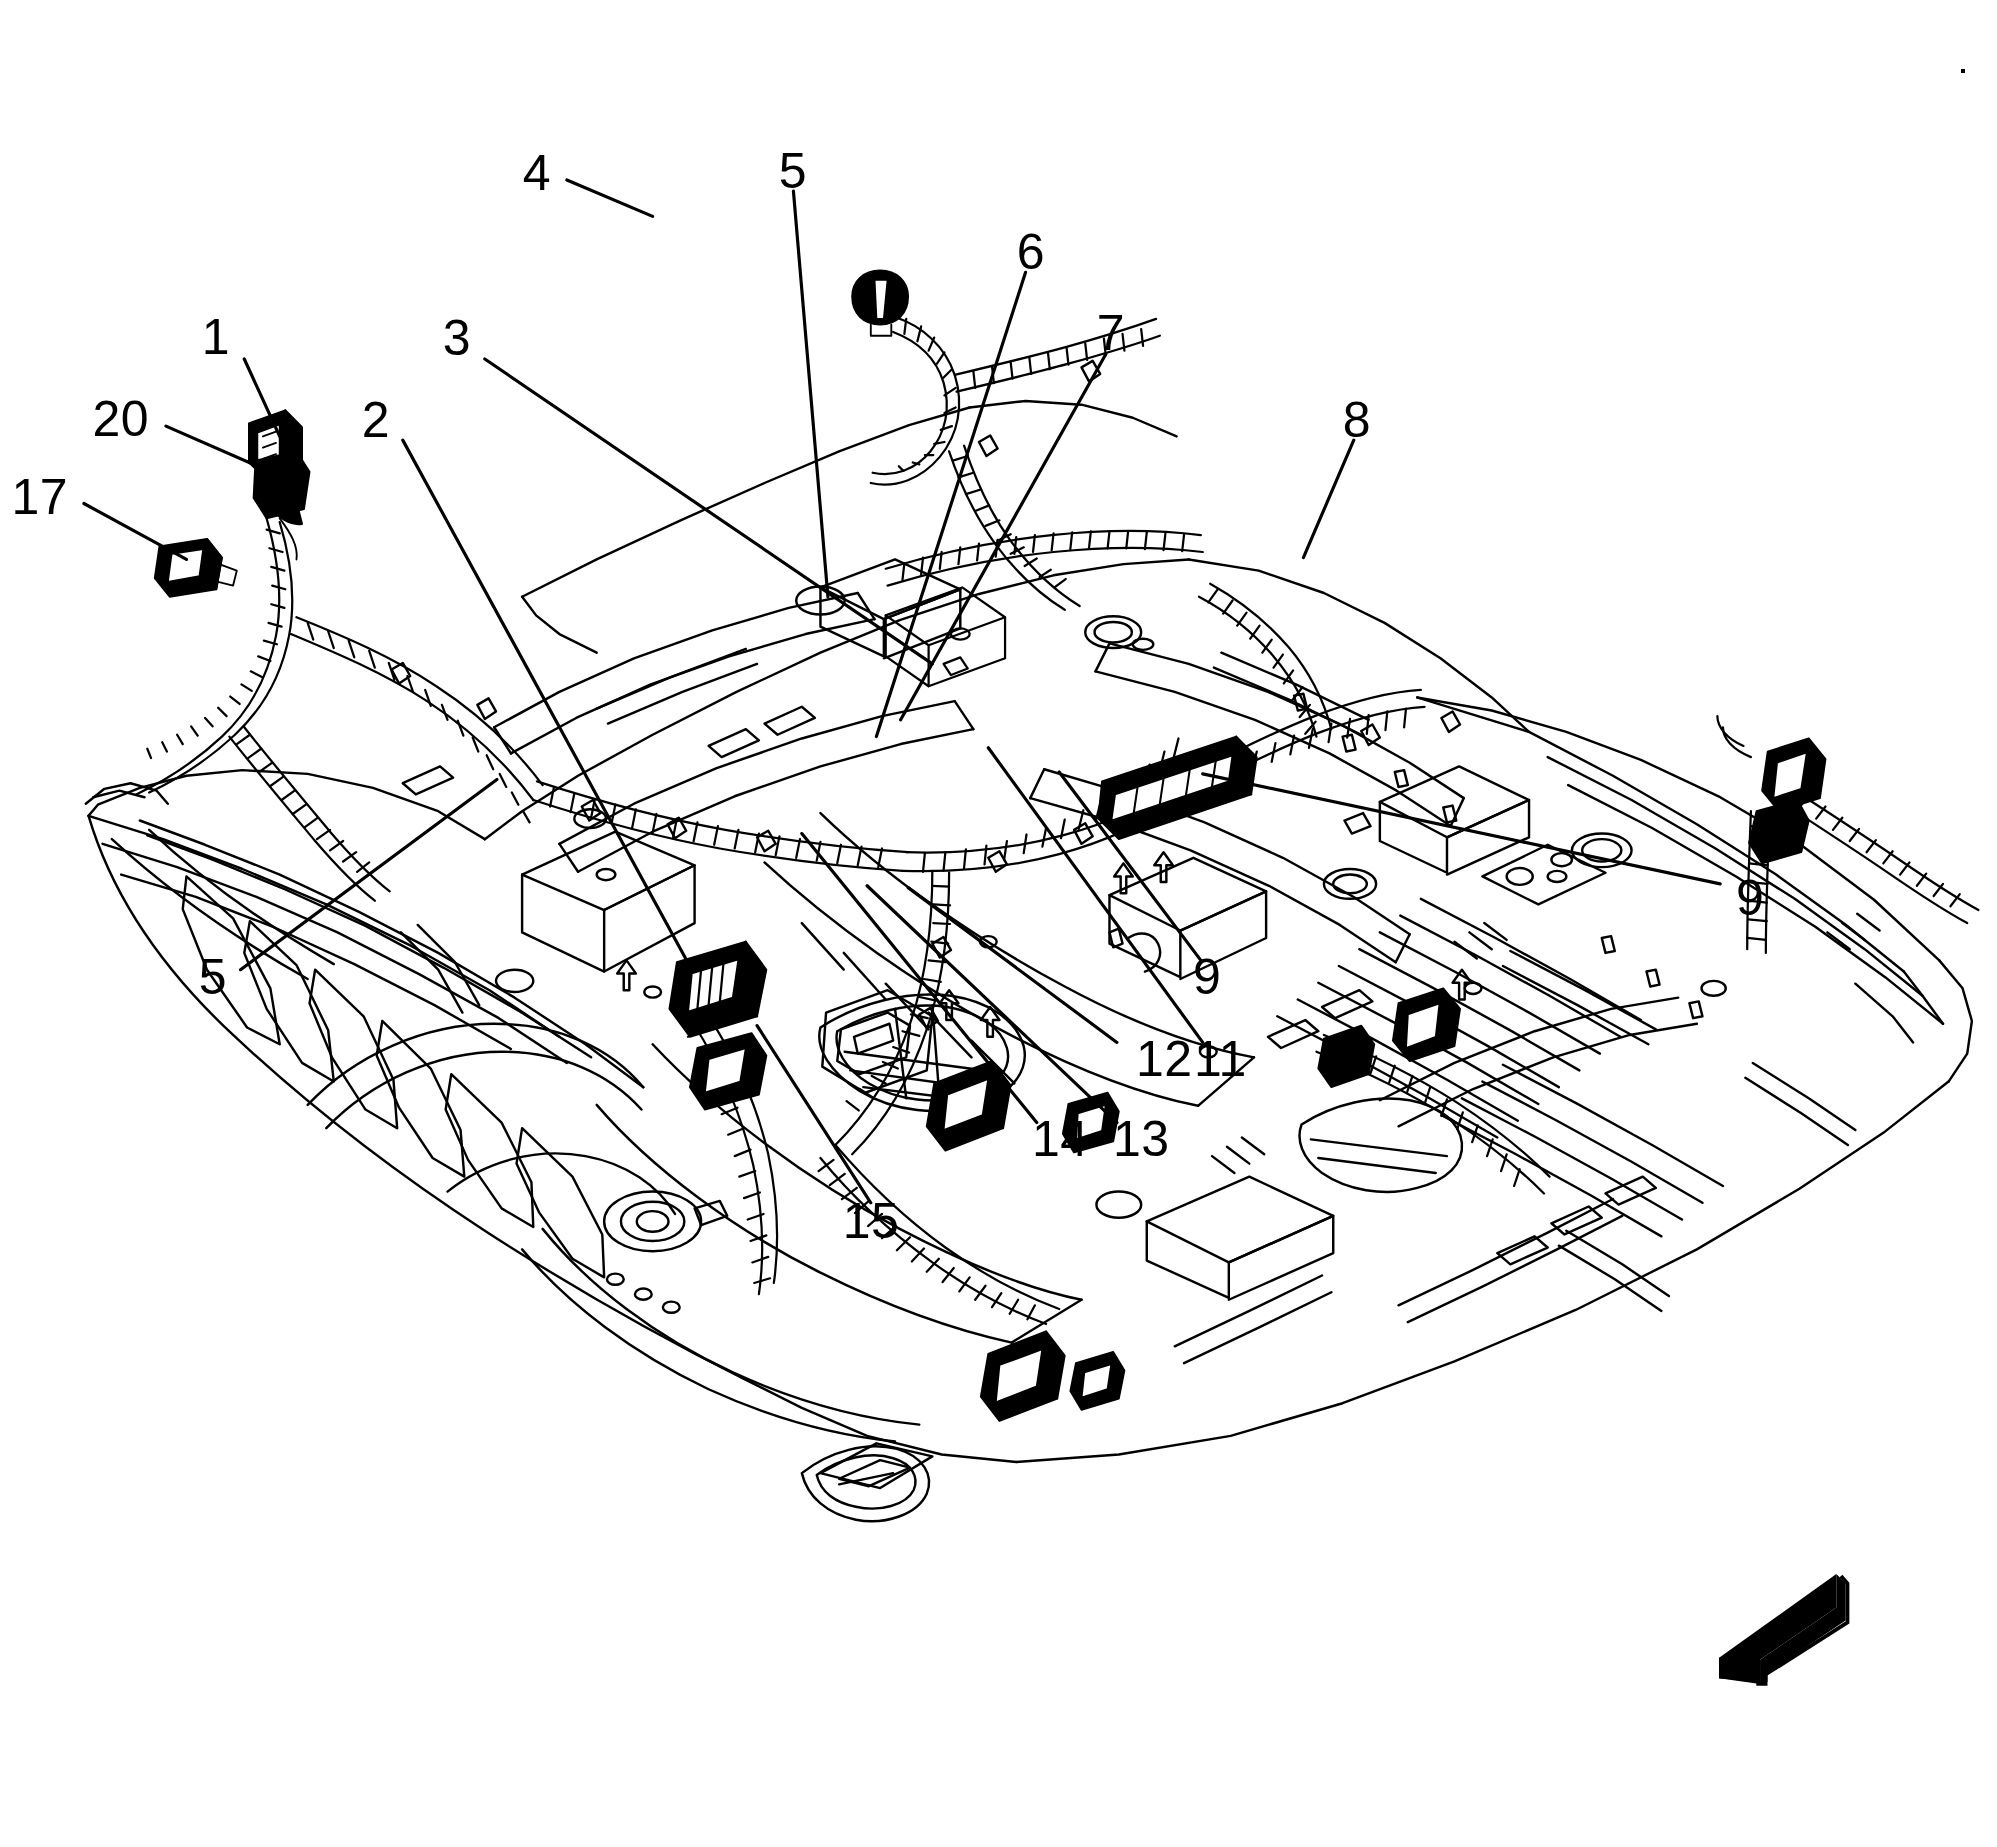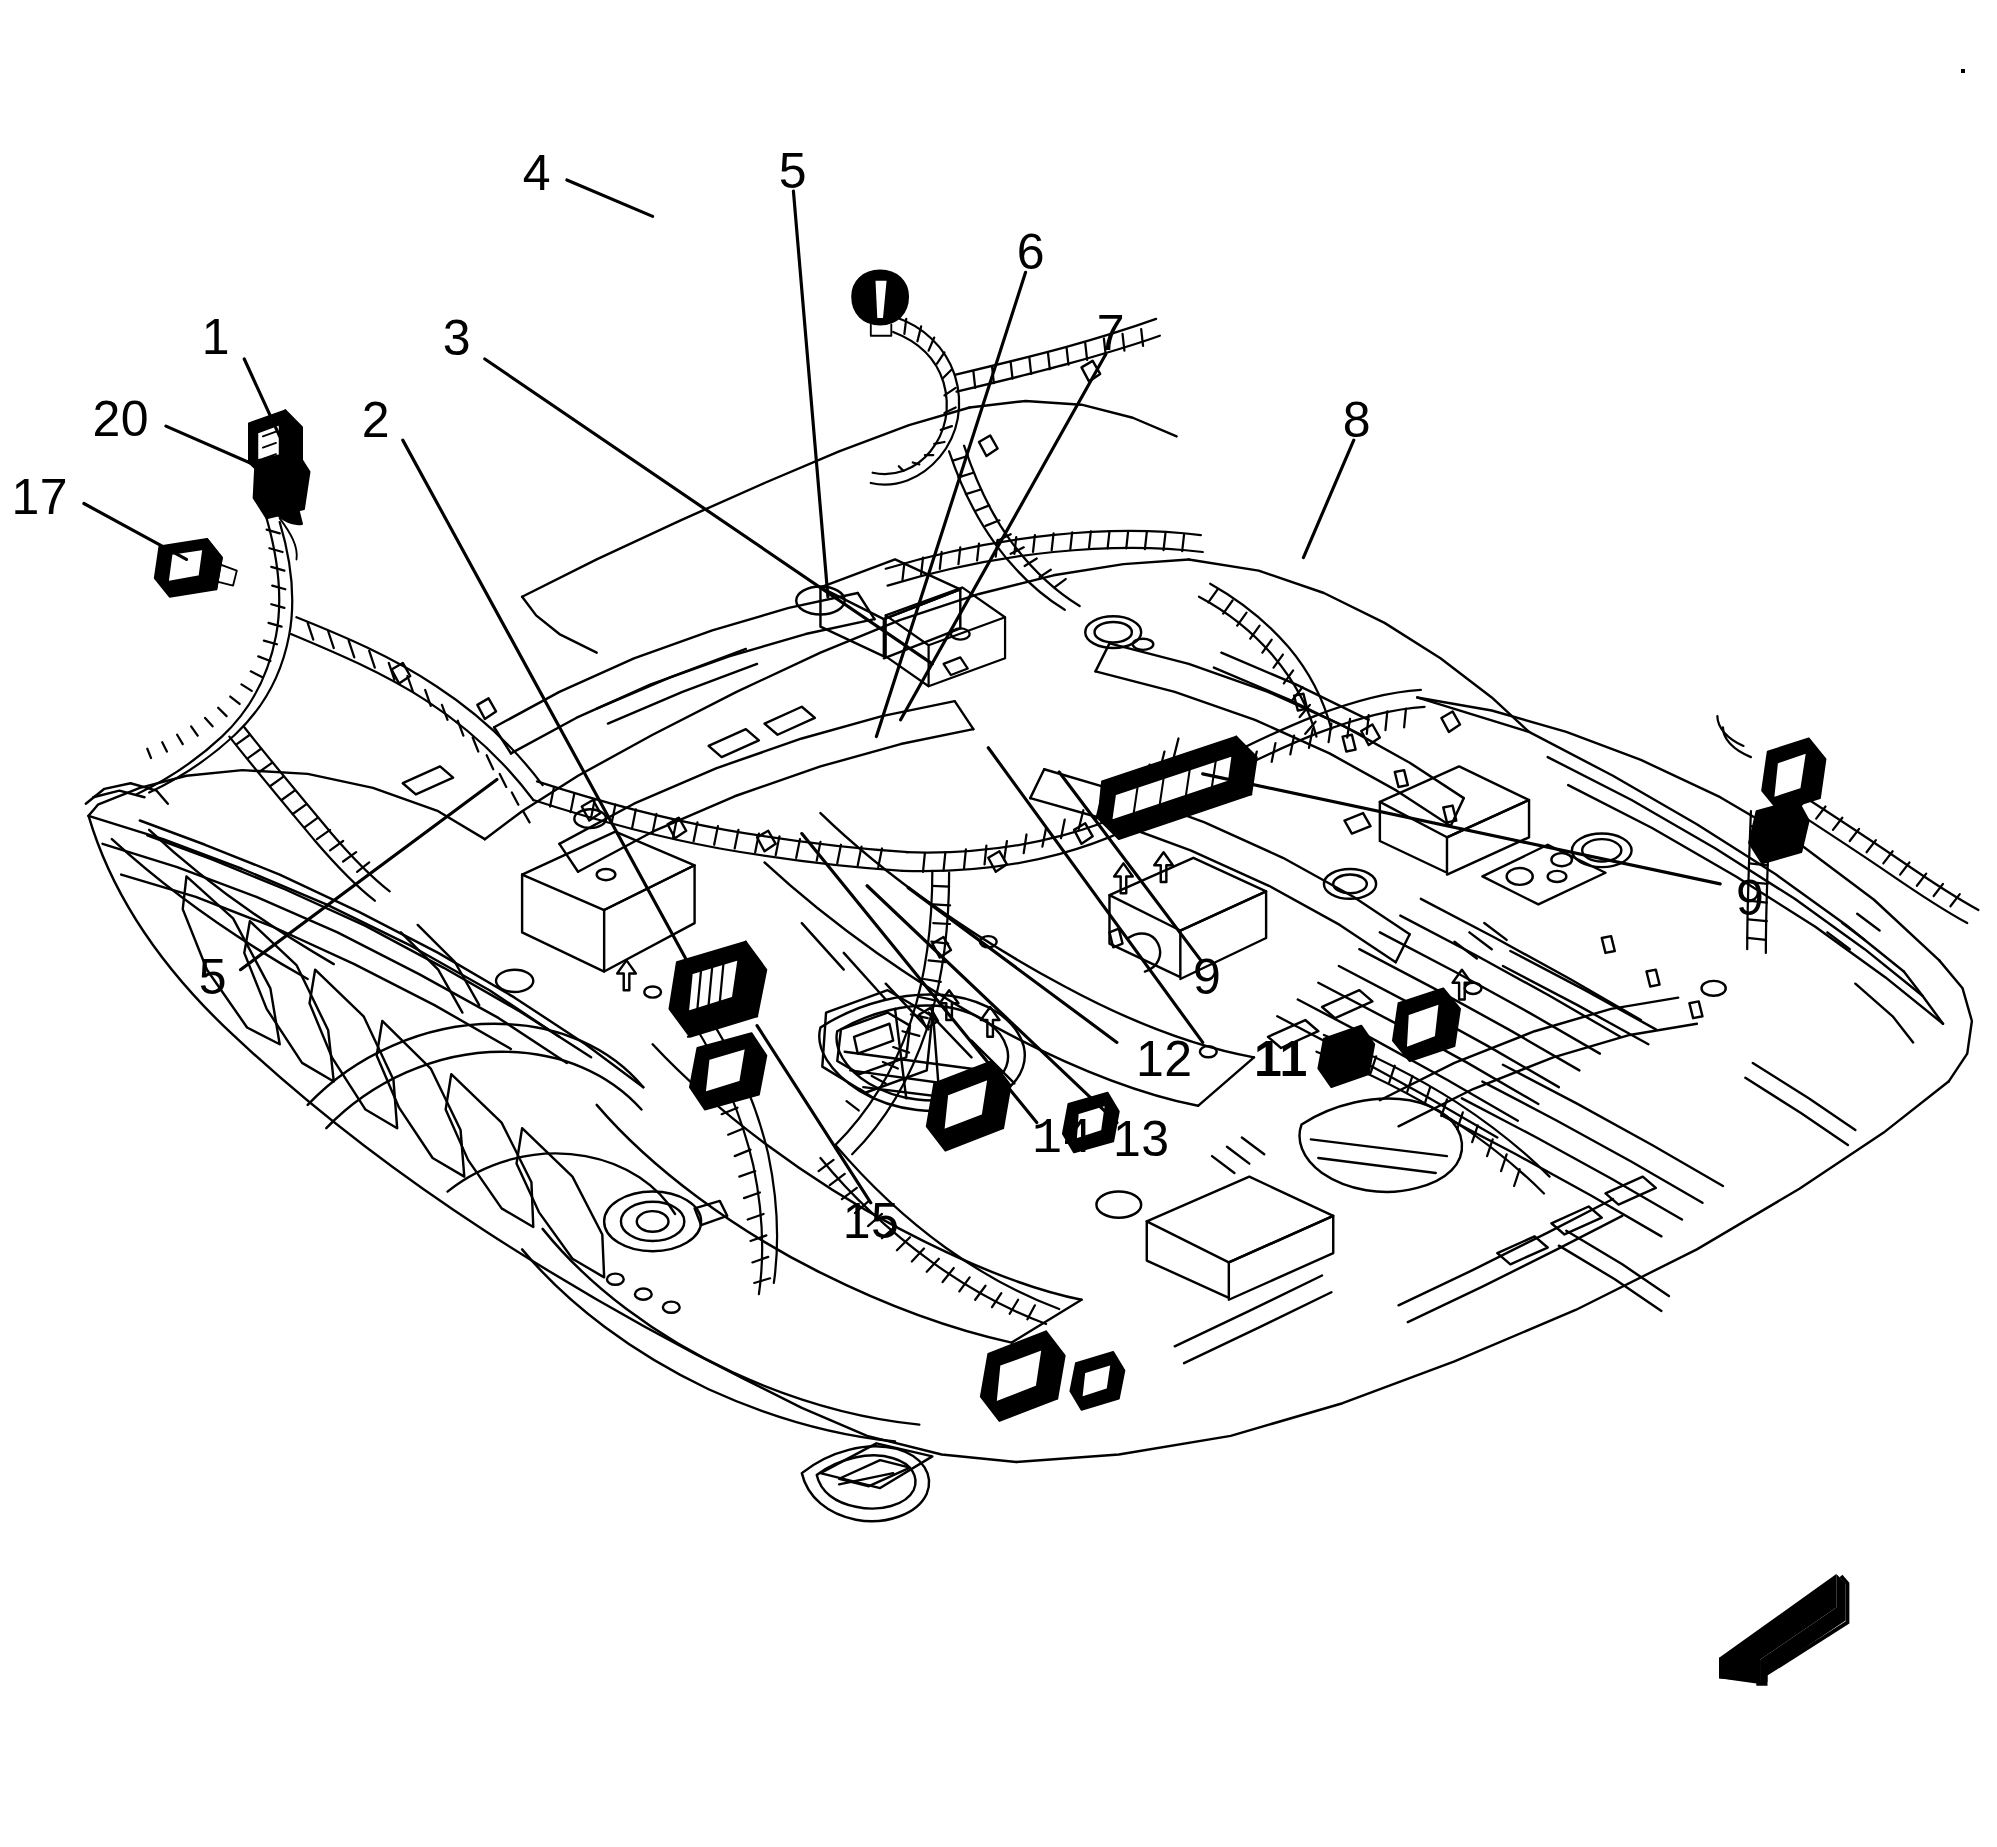--- a/index.html
+++ b/index.html
@@ -641,24 +641,24 @@
     <span class="callout-num cn-r" style="left:230px;  top:337px;">1</span>
     <span class="callout-num cn-r" style="left:390px;  top:420px;">2</span>
     <span class="callout-num cn-r" style="left:471px;  top:338px;">3</span>
     <span class="callout-num cn-r" style="left:551px;  top:173px;">4</span>
     <span class="callout-num cn-c" style="left:793px;  top:171px;">5</span>
     <span class="callout-num cn-c" style="left:1031px; top:252px;">6</span>
     <span class="callout-num cn-c" style="left:1111px; top:333px;">7</span>
     <span class="callout-num cn-c" style="left:1357px; top:420px;">8</span>
     <span class="callout-num cn-l" style="left:1736px; top:898px;">9</span>
     <span class="callout-num cn-l" style="left:1193px; top:977px;">9</span>
-    <span class="callout-num cn-l" style="left:1254px; top:1059px;font-weight:bold;">11</span>
+    <span class="callout-num cn-l" style="left:1194px; top:1059px;">11</span>
     <span class="callout-num cn-l" style="left:1113px; top:1059px;margin-left:23px;">12</span>
     <span class="callout-num cn-l" style="left:1113px; top:1139px;">13</span>
-    <span class="callout-num cn-l" style="left:1032px; top:1139px;font-family:Liberation Mono, monospace;">14</span>
+    <span class="callout-num cn-l" style="left:1032px; top:1139px;">14</span>
     <span class="callout-num cn-c" style="left:871px;  top:1221px;text-align:right;">15</span>
     <span class="callout-num cn-r" style="left:227px;  top:977px;">5</span>
     <span class="callout-num cn-r" style="left:68px;   top:497px;">17</span>
     <span class="callout-num cn-r" style="left:149px;  top:419px;">20</span>
   </div>
 
   <svg style="position:absolute; left:1706px; top:1548px; width:270px; height:214px;" viewBox="0 0 290 230" xmlns="http://www.w3.org/2000/svg">
     <path d="M140 28 L14 118 L14 140 L58 140 L58 120 L140 64 Z" fill="#000000"></path>
     <path d="M140 28 L150 38 L150 78 L66 134 L66 144 L58 144 L58 120 L140 64 Z" fill="#000000"></path>
     <path d="M58 120 L58 144 L14 140 L14 118 Z" fill="#000000"></path>

